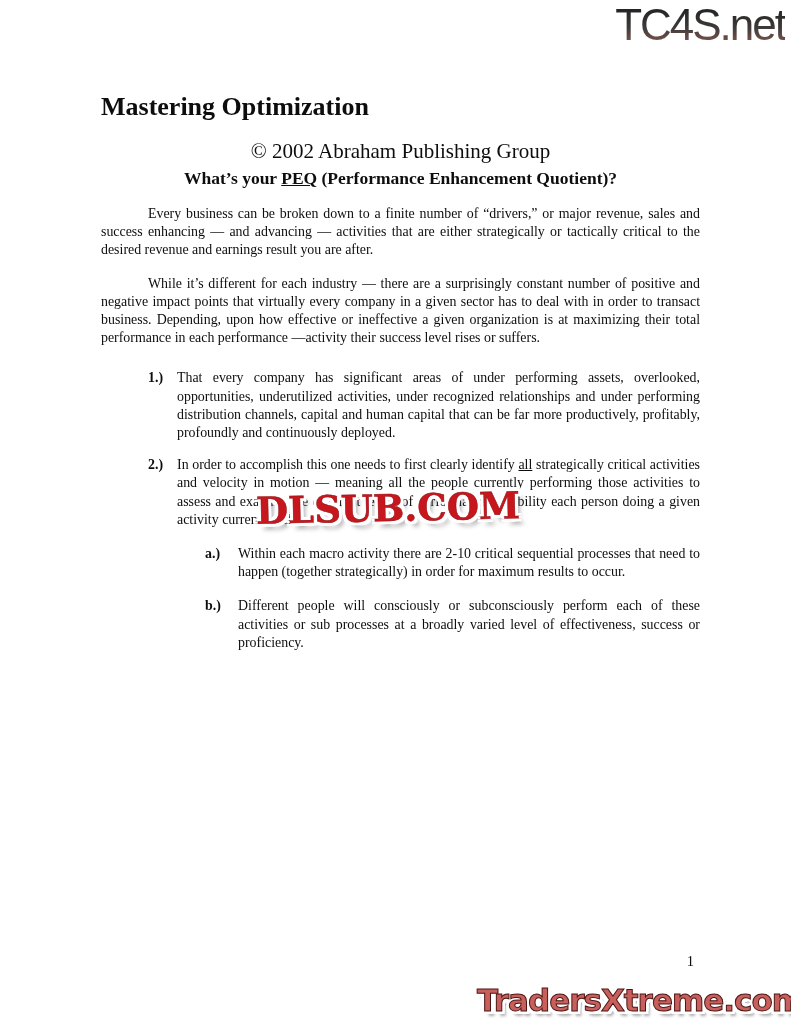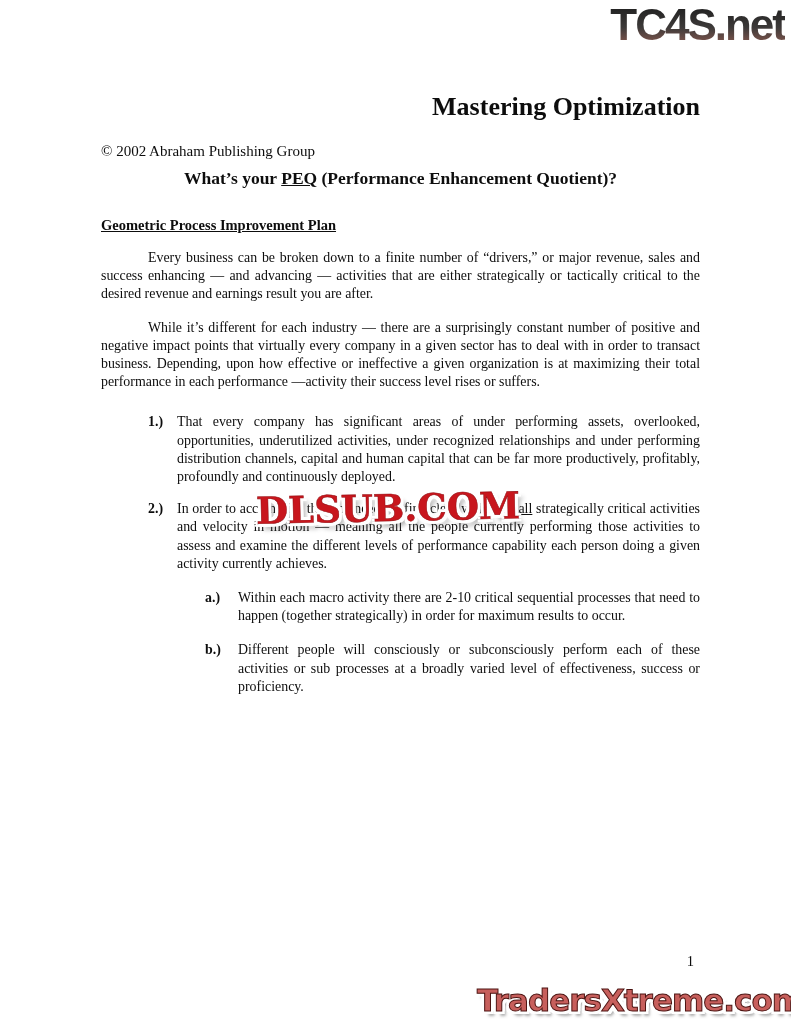--- a/index.html
+++ b/index.html
@@ -8,41 +8,41 @@
     width:791px;height:1024px;
     background:#ffffff;
     color:#0d0d0d;
     font-family:"Liberation Serif", serif;
     overflow:hidden;
   }
   
   .tc4s{
     position:absolute;top:0px;right:6px;
     font-family:"Liberation Sans", sans-serif;
-    font-weight:bold;font-size:44px;letter-spacing:-2px;
+    font-weight:normal;font-size:44px;letter-spacing:-2px;
     color:#3a3a3a;
     line-height:50px;
   }
   @supports ((-webkit-background-clip:text) or (background-clip:text)){
     .tc4s{
       background:linear-gradient(180deg,#222222 15%,#3d3a39 55%,#8a5a50 92%);
       -webkit-background-clip:text;background-clip:text;
       color:transparent;
     }
   }
   
   .content{
     position:absolute;left:101px;top:0;width:599px;
   }
   .doc-title{
     margin:92px 0 0 0;
-    font-size:26px;font-weight:bold;text-align:right;line-height:30px;
+    font-size:26px;font-weight:bold;text-align:left;line-height:30px;
   }
   .copyright{
-    margin-top:20px;font-size:15px;line-height:18px;
+    margin-top:20px;font-size:21px;text-align:center;line-height:18px;
   }
   .peq-heading{
     margin-top:7px;font-size:17.5px;font-weight:bold;text-align:center;line-height:23px;
   }
   .peq-heading .u{text-decoration:underline;}
   .section-heading{
     margin-top:26px;font-size:14.5px;font-weight:bold;
     text-decoration:underline;line-height:18px;
   }
   .para{
@@ -110,21 +110,20 @@
   <div class="tc4s">TC4S.net</div>
 
   <div class="content">
 
     <div class="doc-title">Mastering Optimization</div>
 
     <div class="copyright">© 2002 Abraham Publishing Group</div>
 
     <div class="peq-heading"><span>What’s your </span><span class="u">PEQ</span><span> (Performance Enhancement Quotient)?</span></div>
 
-    <div class="section-heading">Geometric Process Improvement Plan</div>
 
     <div class="para p1">Every business can be broken down to a finite number of “drivers,” or major revenue, sales and success enhancing — and advancing — activities that are either strategically or tactically critical to the desired revenue and earnings result you are after.</div>
 
     <div class="para p2">While it’s different for each industry — there are a surprisingly constant number of positive and negative impact points that virtually every company in a given sector has to deal with in order to transact business.  Depending, upon how effective or ineffective a given organization is at maximizing their total performance in each performance —activity their success level rises or suffers.</div>
 
 
 
     <div class="num-item first">
       <span class="label">1.)</span><span>That every company has significant areas of under performing assets, overlooked, opportunities, underutilized activities, under recognized relationships and under performing distribution channels, capital and human capital that can be far more productively, profitably, profoundly and continuously deployed.</span>
     </div>

